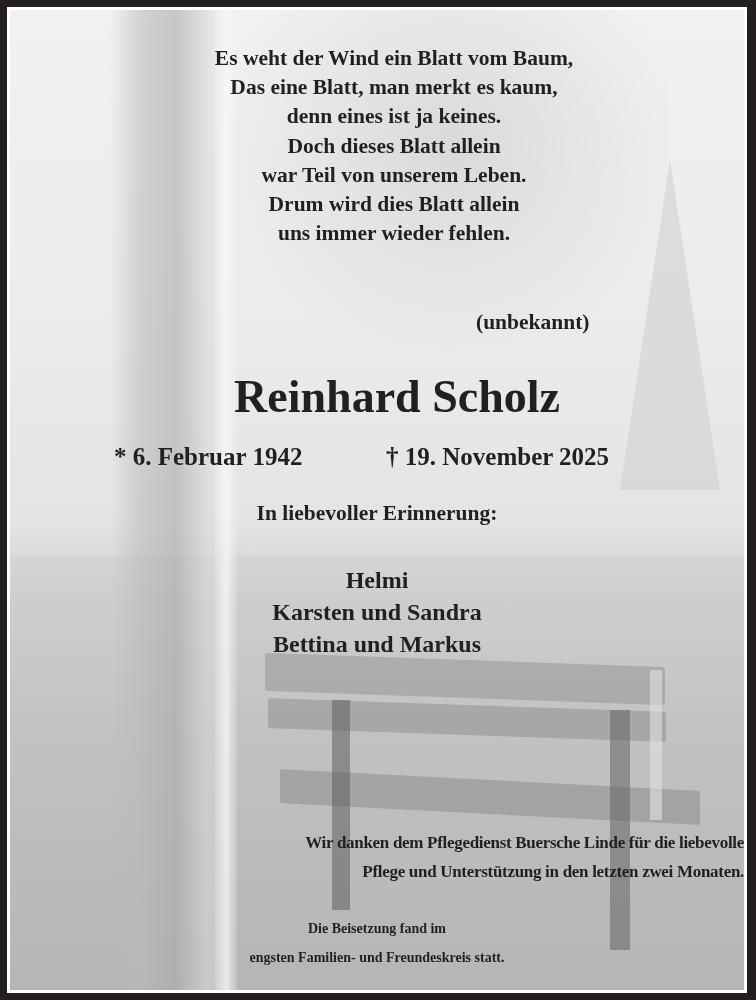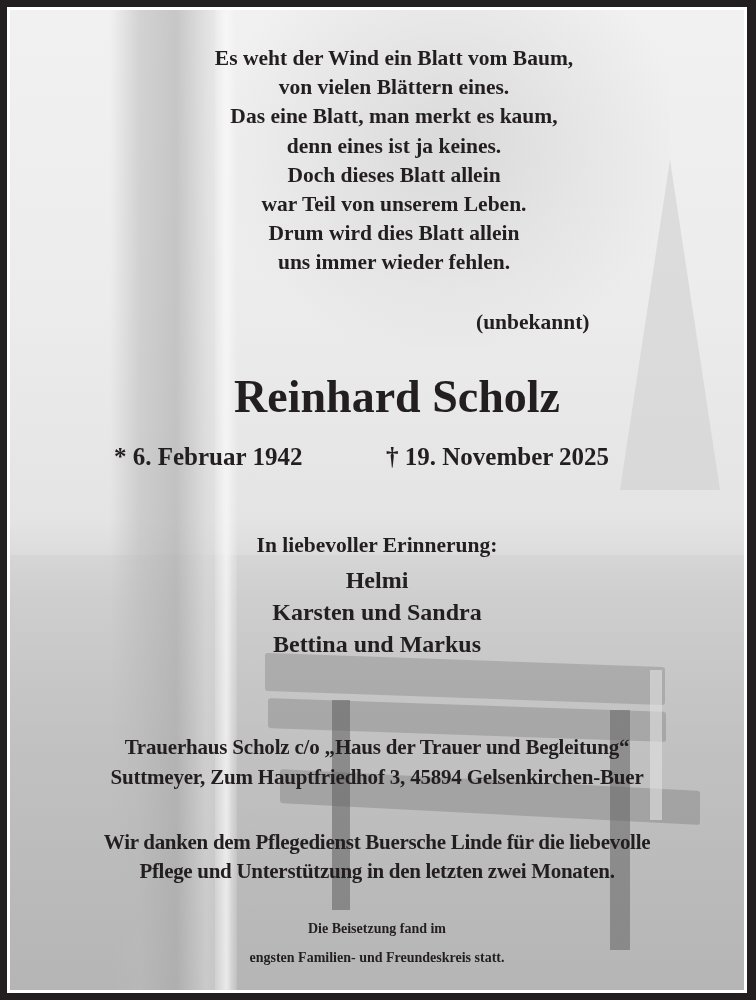--- a/index.html
+++ b/index.html
@@ -83,36 +83,36 @@
     position: absolute; top: 361px; left: 0; width: 734px;
     font-size: 46px; line-height: 52px; white-space: nowrap; padding-left: 20px;
   }
   .dates {
     position: absolute; top: 430px; left: 0; width: 682px; height: 34px;
     font-size: 25px; line-height: 34px; white-space: nowrap;
   }
   .birth { position: absolute; left: 104px; }
   .death { position: absolute; left: 376px; }
   .memory-heading {
-    position: absolute; top: 520px; left: 0; width: 734px;
+    position: absolute; top: 488px; left: 0; width: 734px;
     font-size: 21.5px; line-height: 30px; white-space: nowrap;
   }
   .mourners {
     position: absolute; top: 554px; left: 0; width: 734px;
     font-size: 24px; line-height: 32px;
   }
   .mourner { display: block; white-space: nowrap; }
   .address {
     position: absolute; top: 723px; left: 0; width: 734px;
     font-size: 21px; line-height: 29.5px;
   }
   .address-line { display: block; white-space: nowrap; letter-spacing: -0.2px; }
   .thanks {
     position: absolute; top: 818px; left: 0; width: 734px;
-    font-size: 21px; line-height: 29px;
+    font-size: 17px; line-height: 29px; text-align: right;
   }
   .thanks-line { display: block; white-space: nowrap; letter-spacing: -0.3px; }
   .funeral {
     position: absolute; top: 904px; left: 0; width: 734px;
     font-size: 14px; line-height: 29px;
   }
   .funeral-line { display: block; white-space: nowrap; }
 </style>
 </head>
 <body>
@@ -129,21 +129,20 @@
     <div class="bench-back-2"></div>
     <div class="bench-seat"></div>
     <div class="bench-leg-left"></div>
     <div class="bench-leg-right"></div>
     <div class="bench-post"></div>
   </div>
 
   <div class="content">
     <div class="poem">
       <span class="poem-line">Es weht der Wind ein Blatt vom Baum,</span>
-      <span class="poem-line">von vielen Blättern eines.</span>
       <span class="poem-line">Das eine Blatt, man merkt es kaum,</span>
       <span class="poem-line">denn eines ist ja keines.</span>
       <span class="poem-line">Doch dieses Blatt allein</span>
       <span class="poem-line">war Teil von unserem Leben.</span>
       <span class="poem-line">Drum wird dies Blatt allein</span>
       <span class="poem-line">uns immer wieder fehlen.</span>
     </div>
     <div class="poem-author">(unbekannt)</div>
 
     <div class="name">Reinhard Scholz</div>
@@ -154,24 +153,20 @@
     </div>
 
     <div class="memory-heading">In liebevoller Erinnerung:</div>
 
     <div class="mourners">
       <span class="mourner">Helmi</span>
       <span class="mourner">Karsten und Sandra</span>
       <span class="mourner">Bettina und Markus</span>
     </div>
 
-    <div class="address">
-      <span class="address-line">Trauerhaus Scholz c/o „Haus der Trauer und Begleitung“</span>
-      <span class="address-line">Suttmeyer, Zum Hauptfriedhof 3, 45894 Gelsenkirchen-Buer</span>
-    </div>
 
     <div class="thanks">
       <span class="thanks-line">Wir danken dem Pflegedienst Buersche Linde für die liebevolle</span>
       <span class="thanks-line">Pflege und Unterstützung in den letzten zwei Monaten.</span>
     </div>
 
     <div class="funeral">
       <span class="funeral-line">Die Beisetzung fand im</span>
       <span class="funeral-line">engsten Familien- und Freundeskreis statt.</span>
     </div>

